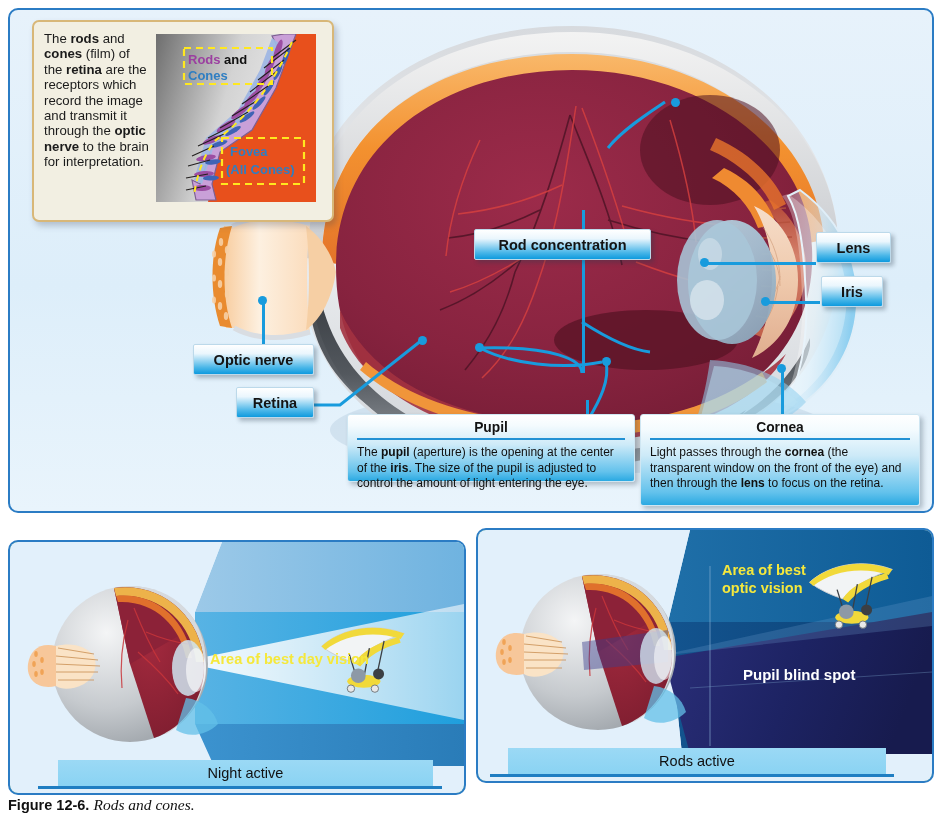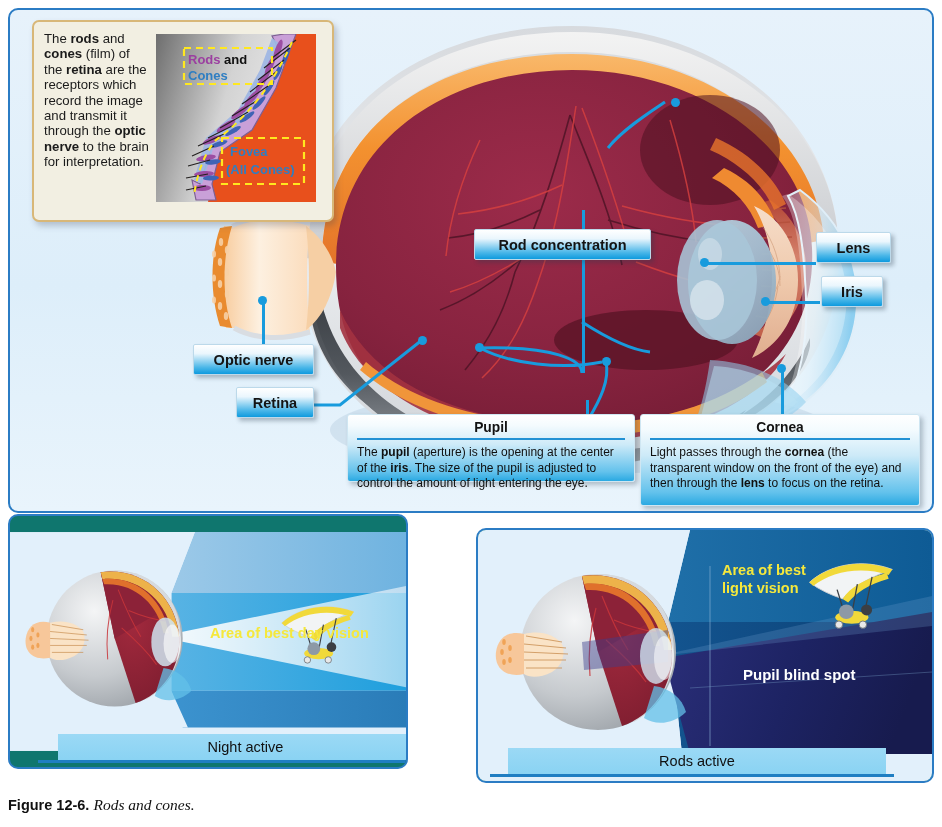--- a/index.html
+++ b/index.html
@@ -1,21 +1,21 @@
 <!DOCTYPE html>
 <html><head>
 <meta charset="utf-8">
 <style>
   html,body{margin:0;padding:0;background:#ffffff;}
   body{width:942px;height:827px;font-family:"Liberation Sans",sans-serif;position:relative;overflow:hidden;}
 
   .panel{position:absolute;background:#0f766e;border:2px solid #2b7cc4;border-radius:10px;box-sizing:border-box;overflow:hidden;}
   #main-panel{left:8px;top:8px;width:926px;height:505px;
      background:linear-gradient(180deg,#e7f2fb 0%,#ddeefa 55%,#e9f4fc 100%);}
-  #panel-day{left:8px;top:514px;width:400px;height:255px;}
+  #panel-day{left:8px;top:540px;width:458px;height:255px;}
   #panel-night{left:476px;top:528px;width:458px;height:255px;}
 
   
   #eye-art{position:absolute;left:0;top:0;width:926px;height:501px;}
 
   
   #inset-card{position:absolute;left:22px;top:10px;width:298px;height:198px;
      background:#f2efe2;border:2px solid #d8b778;border-radius:7px;
      box-shadow:3px 4px 6px rgba(60,70,90,.28);display:flex;overflow:hidden;z-index:30;}
   #inset-text{width:120px;padding:9px 4px 4px 10px;box-sizing:border-box;
@@ -568,21 +568,21 @@
       </g>
       <ellipse cx="2" cy="34" rx="18" ry="7" fill="#f1d93a"></ellipse>
       <ellipse cx="-4" cy="28" rx="8" ry="8" fill="#8d99a6"></ellipse>
       <circle cx="18" cy="26" r="6" fill="#3b3f44"></circle>
       <circle cx="-12" cy="42" r="4" fill="#e8e8e8" stroke="#6b7278" stroke-width="1"></circle>
       <circle cx="14" cy="42" r="4" fill="#e8e8e8" stroke="#6b7278" stroke-width="1"></circle>
     </g>
   </svg>
   <div class="vislabel" style="left:244px;top:31px;">
     <div>Area of best</div>
-    <div>light vision</div>
+    <div>optic vision</div>
   </div>
   <div class="nightblind" style="left:265px;top:136px;">Pupil blind spot</div>
   <div class="bpcap" style="left:30px;top:218px;width:378px;text-align:right;">
     <div class="bar"></div>
     <span>Rods active</span>
   </div>
   <div class="caprule" style="left:12px;top:244px;width:404px;"></div>
 </div>
 
 <div id="figcap">

